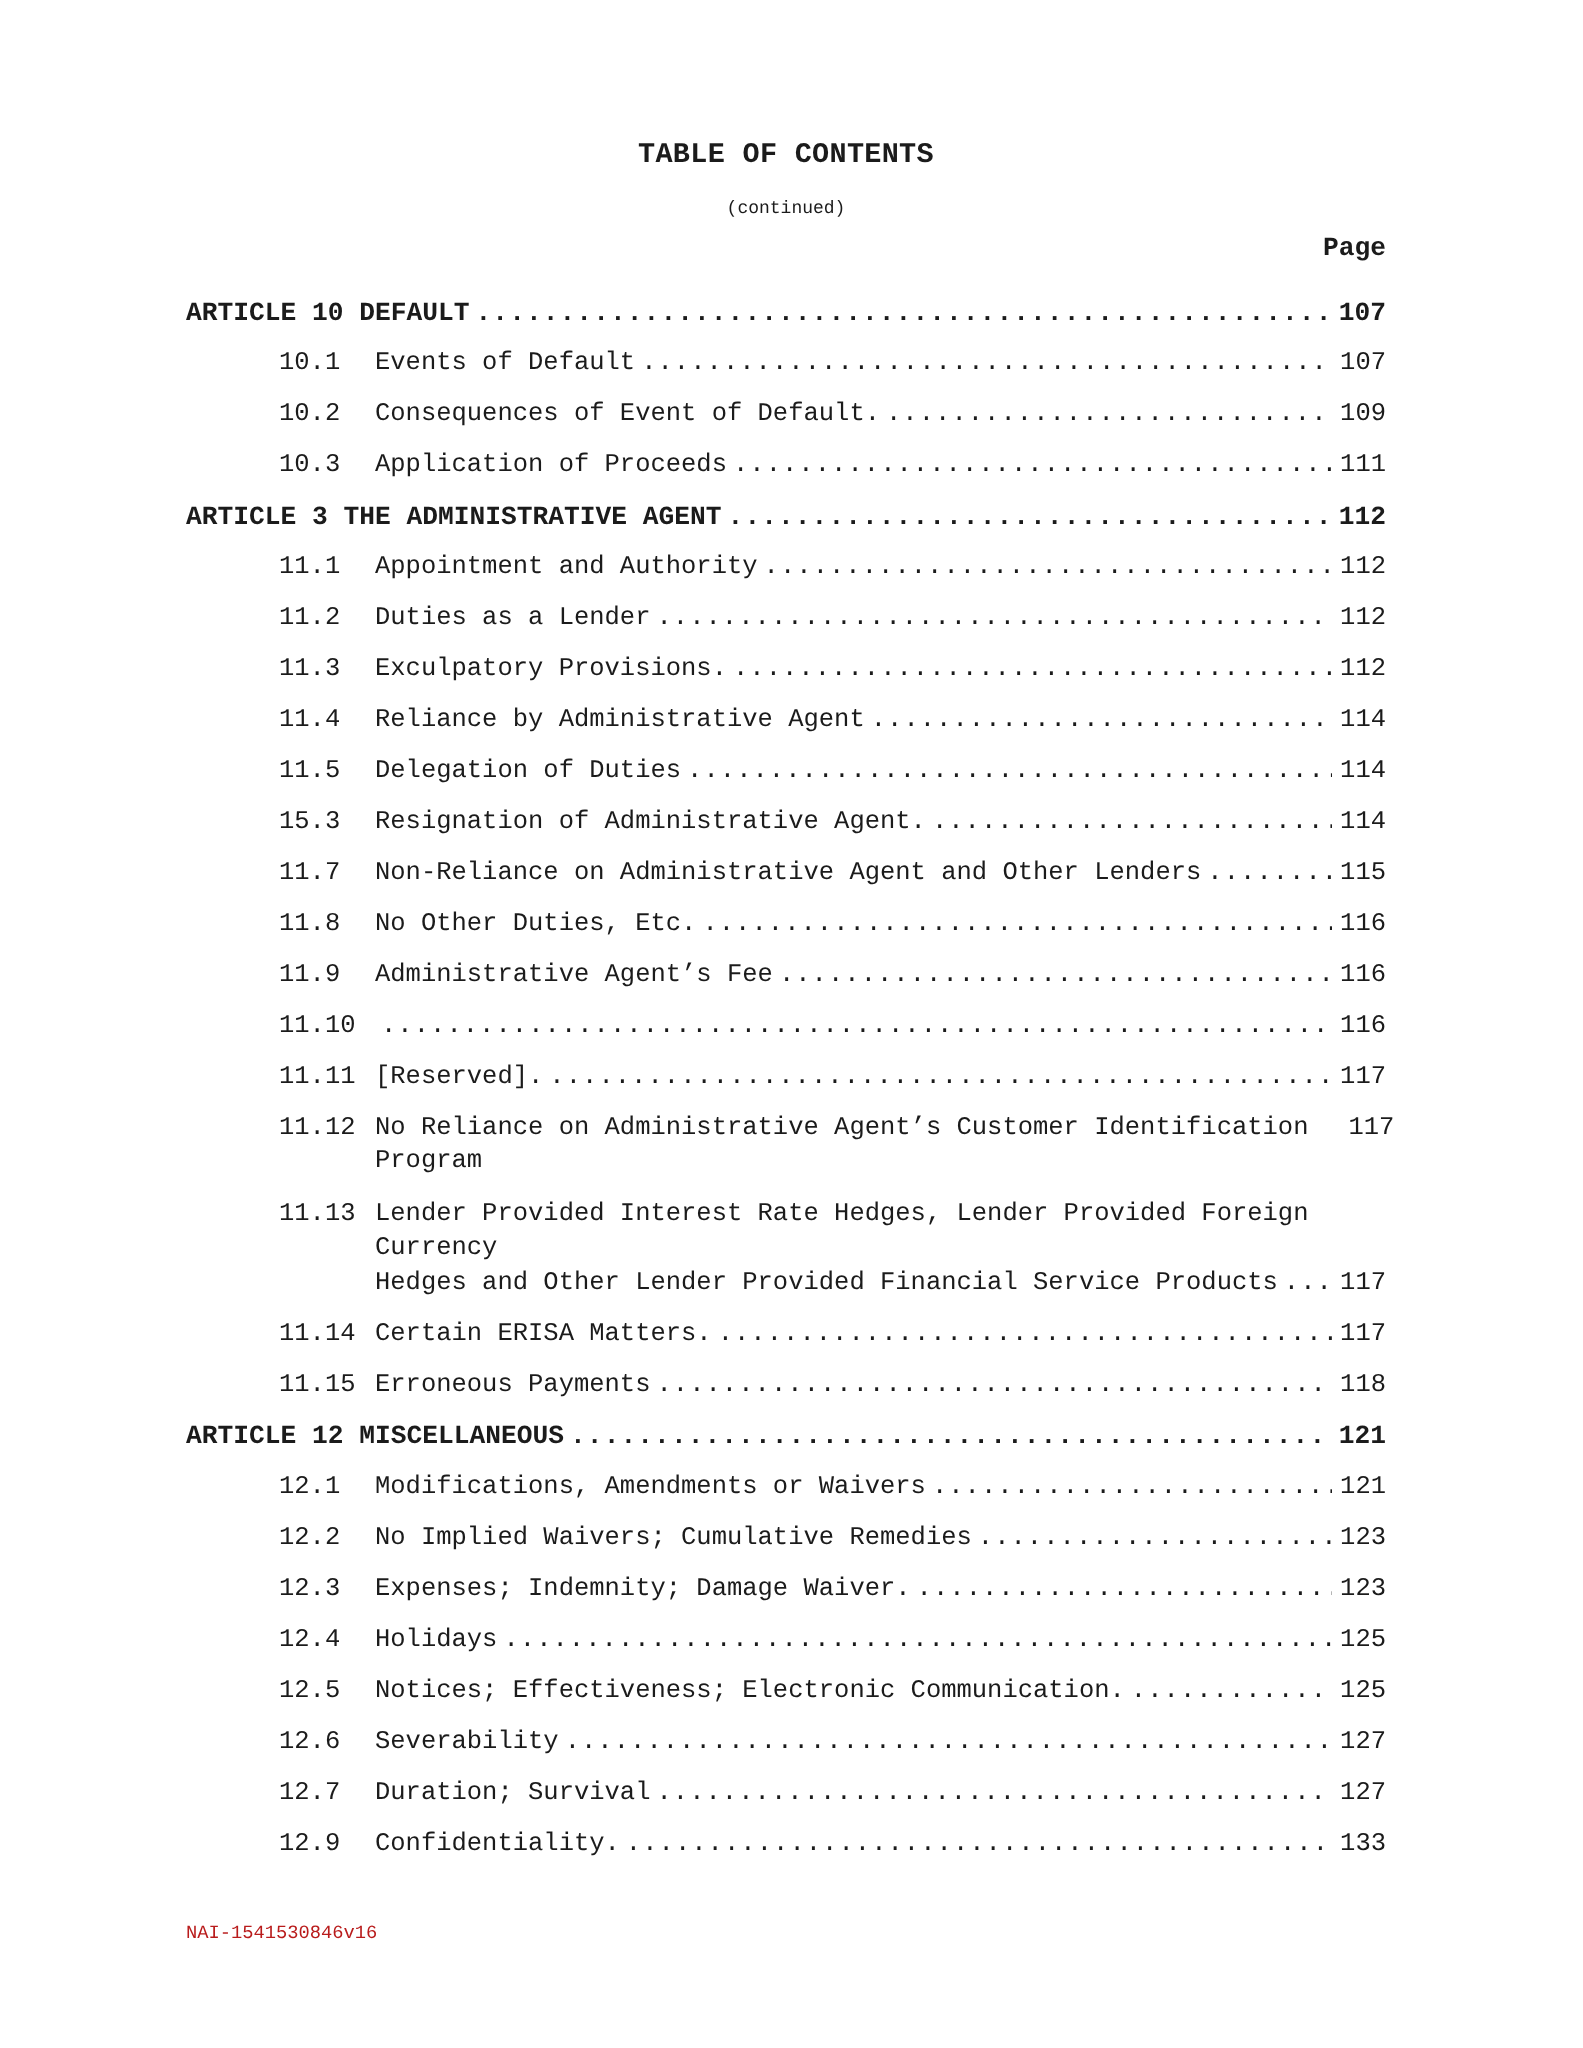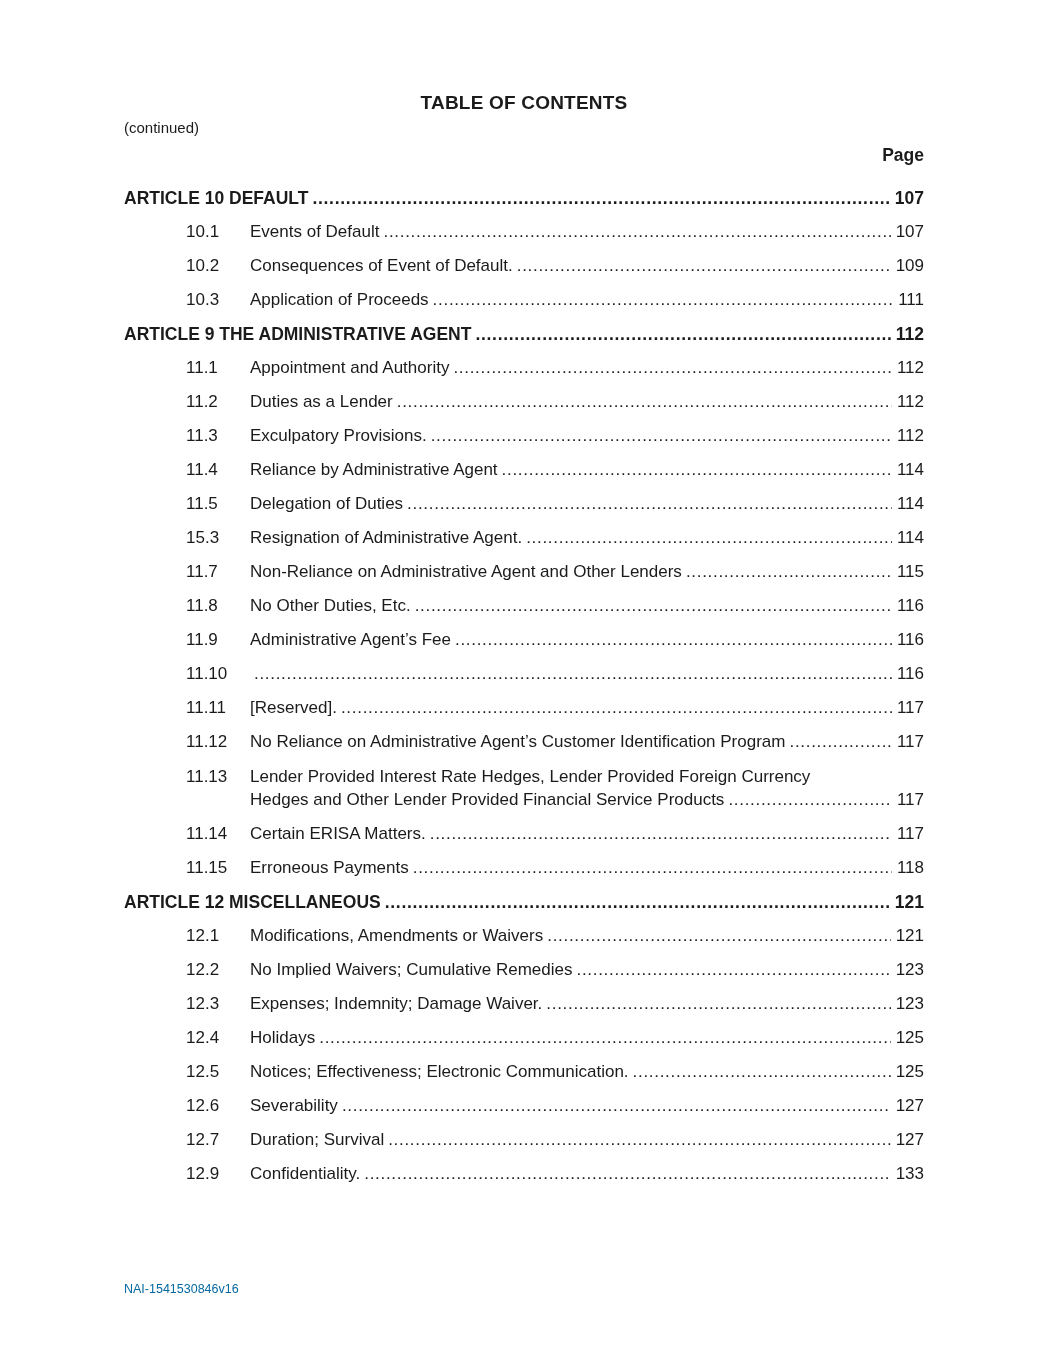--- a/index.html
+++ b/index.html
@@ -3,42 +3,42 @@
 <meta charset="utf-8">
 <style>
   * { margin: 0; padding: 0; box-sizing: border-box; }
   html, body { background: #ffffff; }
   .sheet {
     position: relative;
     width: 1055px;
     height: 1365px;
     background: #ffffff;
     color: #1b1b1b;
-    font-family: Liberation Sans, sans-serif;
+    font-family: Liberation Mono, monospace;
     font-size: 17px;
     overflow: hidden;
   }
   .content {
     position: absolute;
     left: 124px;
     top: 92px;
     width: 800px;
   }
   .doc-title {
     text-align: center;
     font-weight: bold;
     font-size: 19px;
     line-height: 22px;
     letter-spacing: 0.2px;
   }
   .doc-subtitle {
-    text-align: left;
-    font-size: 15px;
+    text-align: center;
+    font-size: 12px;
     line-height: 22px;
-    margin-top: 3px;
+    margin-top: 14px;
   }
   .page-col-label {
     text-align: right;
     font-weight: bold;
     font-size: 17.5px;
     line-height: 20px;
     margin-top: 6px;
   }
   .toc { margin-top: 22px; }
   .entry {
@@ -67,21 +67,21 @@
   .pagenum { flex: none; padding-left: 5px; }
   .wrapbody { flex: 1 1 auto; min-width: 0; }
   .wrapbody .line1 { line-height: 23px; }
   .wrapbody .line2 { display: flex; align-items: baseline; line-height: 23px; }
   .doc-footer {
     position: absolute;
     left: 124px;
     top: 1282px;
     font-size: 12.5px;
     line-height: 15px;
-    color: #0369a1;
+    color: #b91c1c;
   }
 </style>
 </head>
 <body>
 
 <div class="sheet">
   <div class="content">
     <div class="doc-title">TABLE OF CONTENTS</div>
     <div class="doc-subtitle">(continued)</div>
     <div class="page-col-label">Page</div>
@@ -103,21 +103,21 @@
           <span class="leader"></span>
           <span class="pagenum">109</span>
         </div>
         <div class="entry section">
           <span class="num">10.3</span>
           <span class="label">Application of Proceeds</span>
           <span class="leader"></span>
           <span class="pagenum">111</span>
         </div>
         <div class="entry article">
-          <span class="label">ARTICLE 9 THE ADMINISTRATIVE AGENT</span>
+          <span class="label">ARTICLE 3 THE ADMINISTRATIVE AGENT</span>
           <span class="leader"></span>
           <span class="pagenum">112</span>
         </div>
         <div class="entry section">
           <span class="num">11.1</span>
           <span class="label">Appointment and Authority</span>
           <span class="leader"></span>
           <span class="pagenum">112</span>
         </div>
         <div class="entry section">

